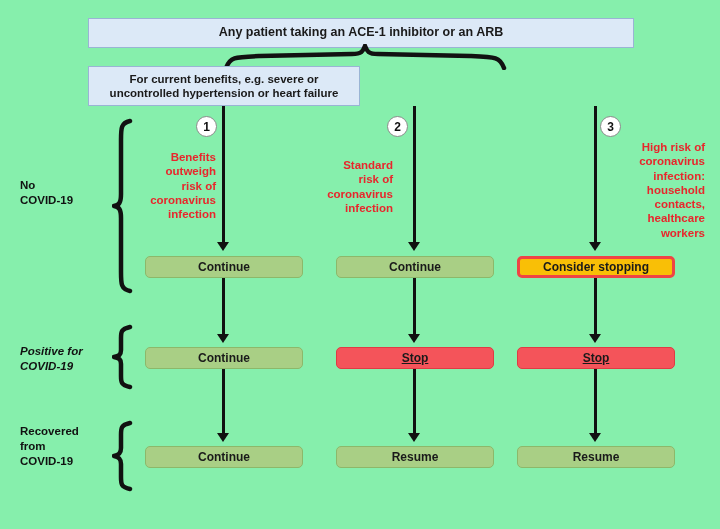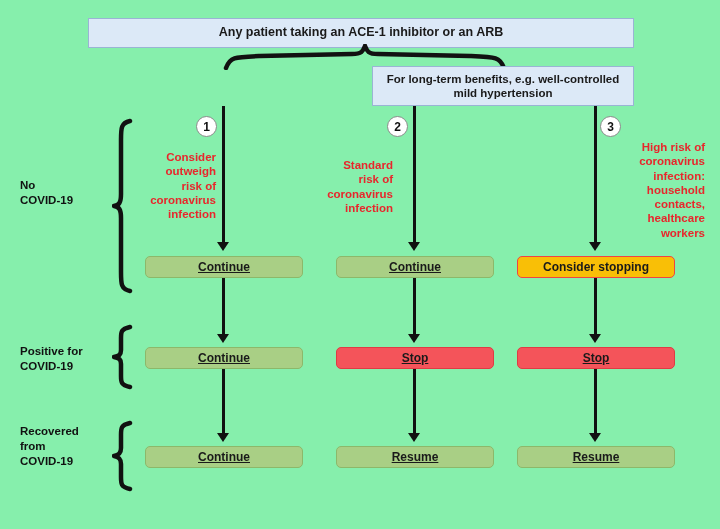--- a/index.html
+++ b/index.html
@@ -100,23 +100,23 @@
     height: 22px;
     box-sizing: border-box;
     border-radius: 5px;
     display: flex;
     align-items: center;
     justify-content: center;
     font-size: 12px;
     font-weight: bold;
     color: #1a1a1a;
   }
-  .act-green  { background: #a9cf85; border: 1px solid #8cb86a; text-decoration: underline; }
+  .act-green  { background: #a9cf85; border: 1px solid #8cb86a; }
   .act-red    { background: #f4545a; border: 1px solid #e03b43; text-decoration: underline; }
-  .act-amber  { background: #f9bf06; border: 1px solid #ef4444; }
+  .act-amber  { background: #f9bf06; border: 3px solid #ef4444; }
 
   
   .arrow-line {
     position: absolute;
     width: 3px;
     background: #111111;
   }
   .arrow-head {
     position: absolute;
     width: 0;
@@ -145,25 +145,25 @@
 
 <div id="canvas">
 
   <div class="bluebox" id="root-box">Any patient taking an ACE-1 inhibitor or an ARB</div>
 
   <svg id="split-brace" viewBox="0 0 330 26" preserveAspectRatio="none">
     <path d="M 26,24 C 30,13 34,13 60,12 L 152,10 C 162,10 163,7 165,2
              C 167,7 168,10 178,10 L 270,12 C 296,13 300,13 304,24" fill="none" stroke="#111111" stroke-width="4.5" stroke-linecap="round"></path>
   </svg>
 
-  <div class="bluebox" id="branch-box-longterm">For long-term benefits, e.g. well-controlled mild hypertension</div>
+  <div class="bluebox" id="branch-box-current">For current benefits, e.g. severe or uncontrolled hypertension or heart failure</div>
 
   <div class="num-circle" style="left:196px; top:116px;">1</div>
 
-  <div class="red-note right-al" style="left:128px; top:150px; width:88px;">Consider
+  <div class="red-note right-al" style="left:128px; top:150px; width:88px;">Benefits
 outweigh
 risk of
 coronavirus
 infection</div>
 
   <div class="arrow-line" style="left:222px; top:106px; height:138px;"></div>
   <div class="arrow-head" style="left:217px; top:242px;"></div>
 
   <div class="action-box act-green" style="left:145px; top:256px; width:158px;">Continue</div>
 
@@ -224,21 +224,21 @@
 
   <div class="action-box act-green" style="left:517px; top:446px; width:158px;">Resume</div>
 
   <div class="row-label" style="left:20px; top:178px; width:90px;">No
 COVID-19</div>
   <svg class="row-brace" style="left:112px; top:118px; width:22px; height:176px;" viewBox="0 0 22 176" preserveAspectRatio="none">
     <path d="M 18,3 C 9,5 9,10 9,22 L 9,76 C 9,85 7,87 2,88
              C 7,89 9,91 9,100 L 9,154 C 9,166 9,171 18,173" fill="none" stroke="#111111" stroke-width="4.5" stroke-linecap="round" stroke-linejoin="round"></path>
   </svg>
 
-  <div class="row-label" style="left:20px; top:344px; width:90px;">Positive for
+  <div class="row-label" style="left:20px; top:344px; width:90px;font-style:italic;">Positive for
 COVID-19</div>
   <svg class="row-brace" style="left:112px; top:324px; width:22px; height:66px;" viewBox="0 0 22 66" preserveAspectRatio="none">
     <path d="M 18,3 C 9,5 9,8 9,14 L 9,26 C 9,31 7,32 2,33
              C 7,34 9,35 9,40 L 9,52 C 9,58 9,61 18,63" fill="none" stroke="#111111" stroke-width="4.5" stroke-linecap="round" stroke-linejoin="round"></path>
   </svg>
 
   <div class="row-label" style="left:20px; top:424px; width:90px;">Recovered
 from
 COVID-19</div>
   <svg class="row-brace" style="left:112px; top:420px; width:22px; height:72px;" viewBox="0 0 22 72" preserveAspectRatio="none">

